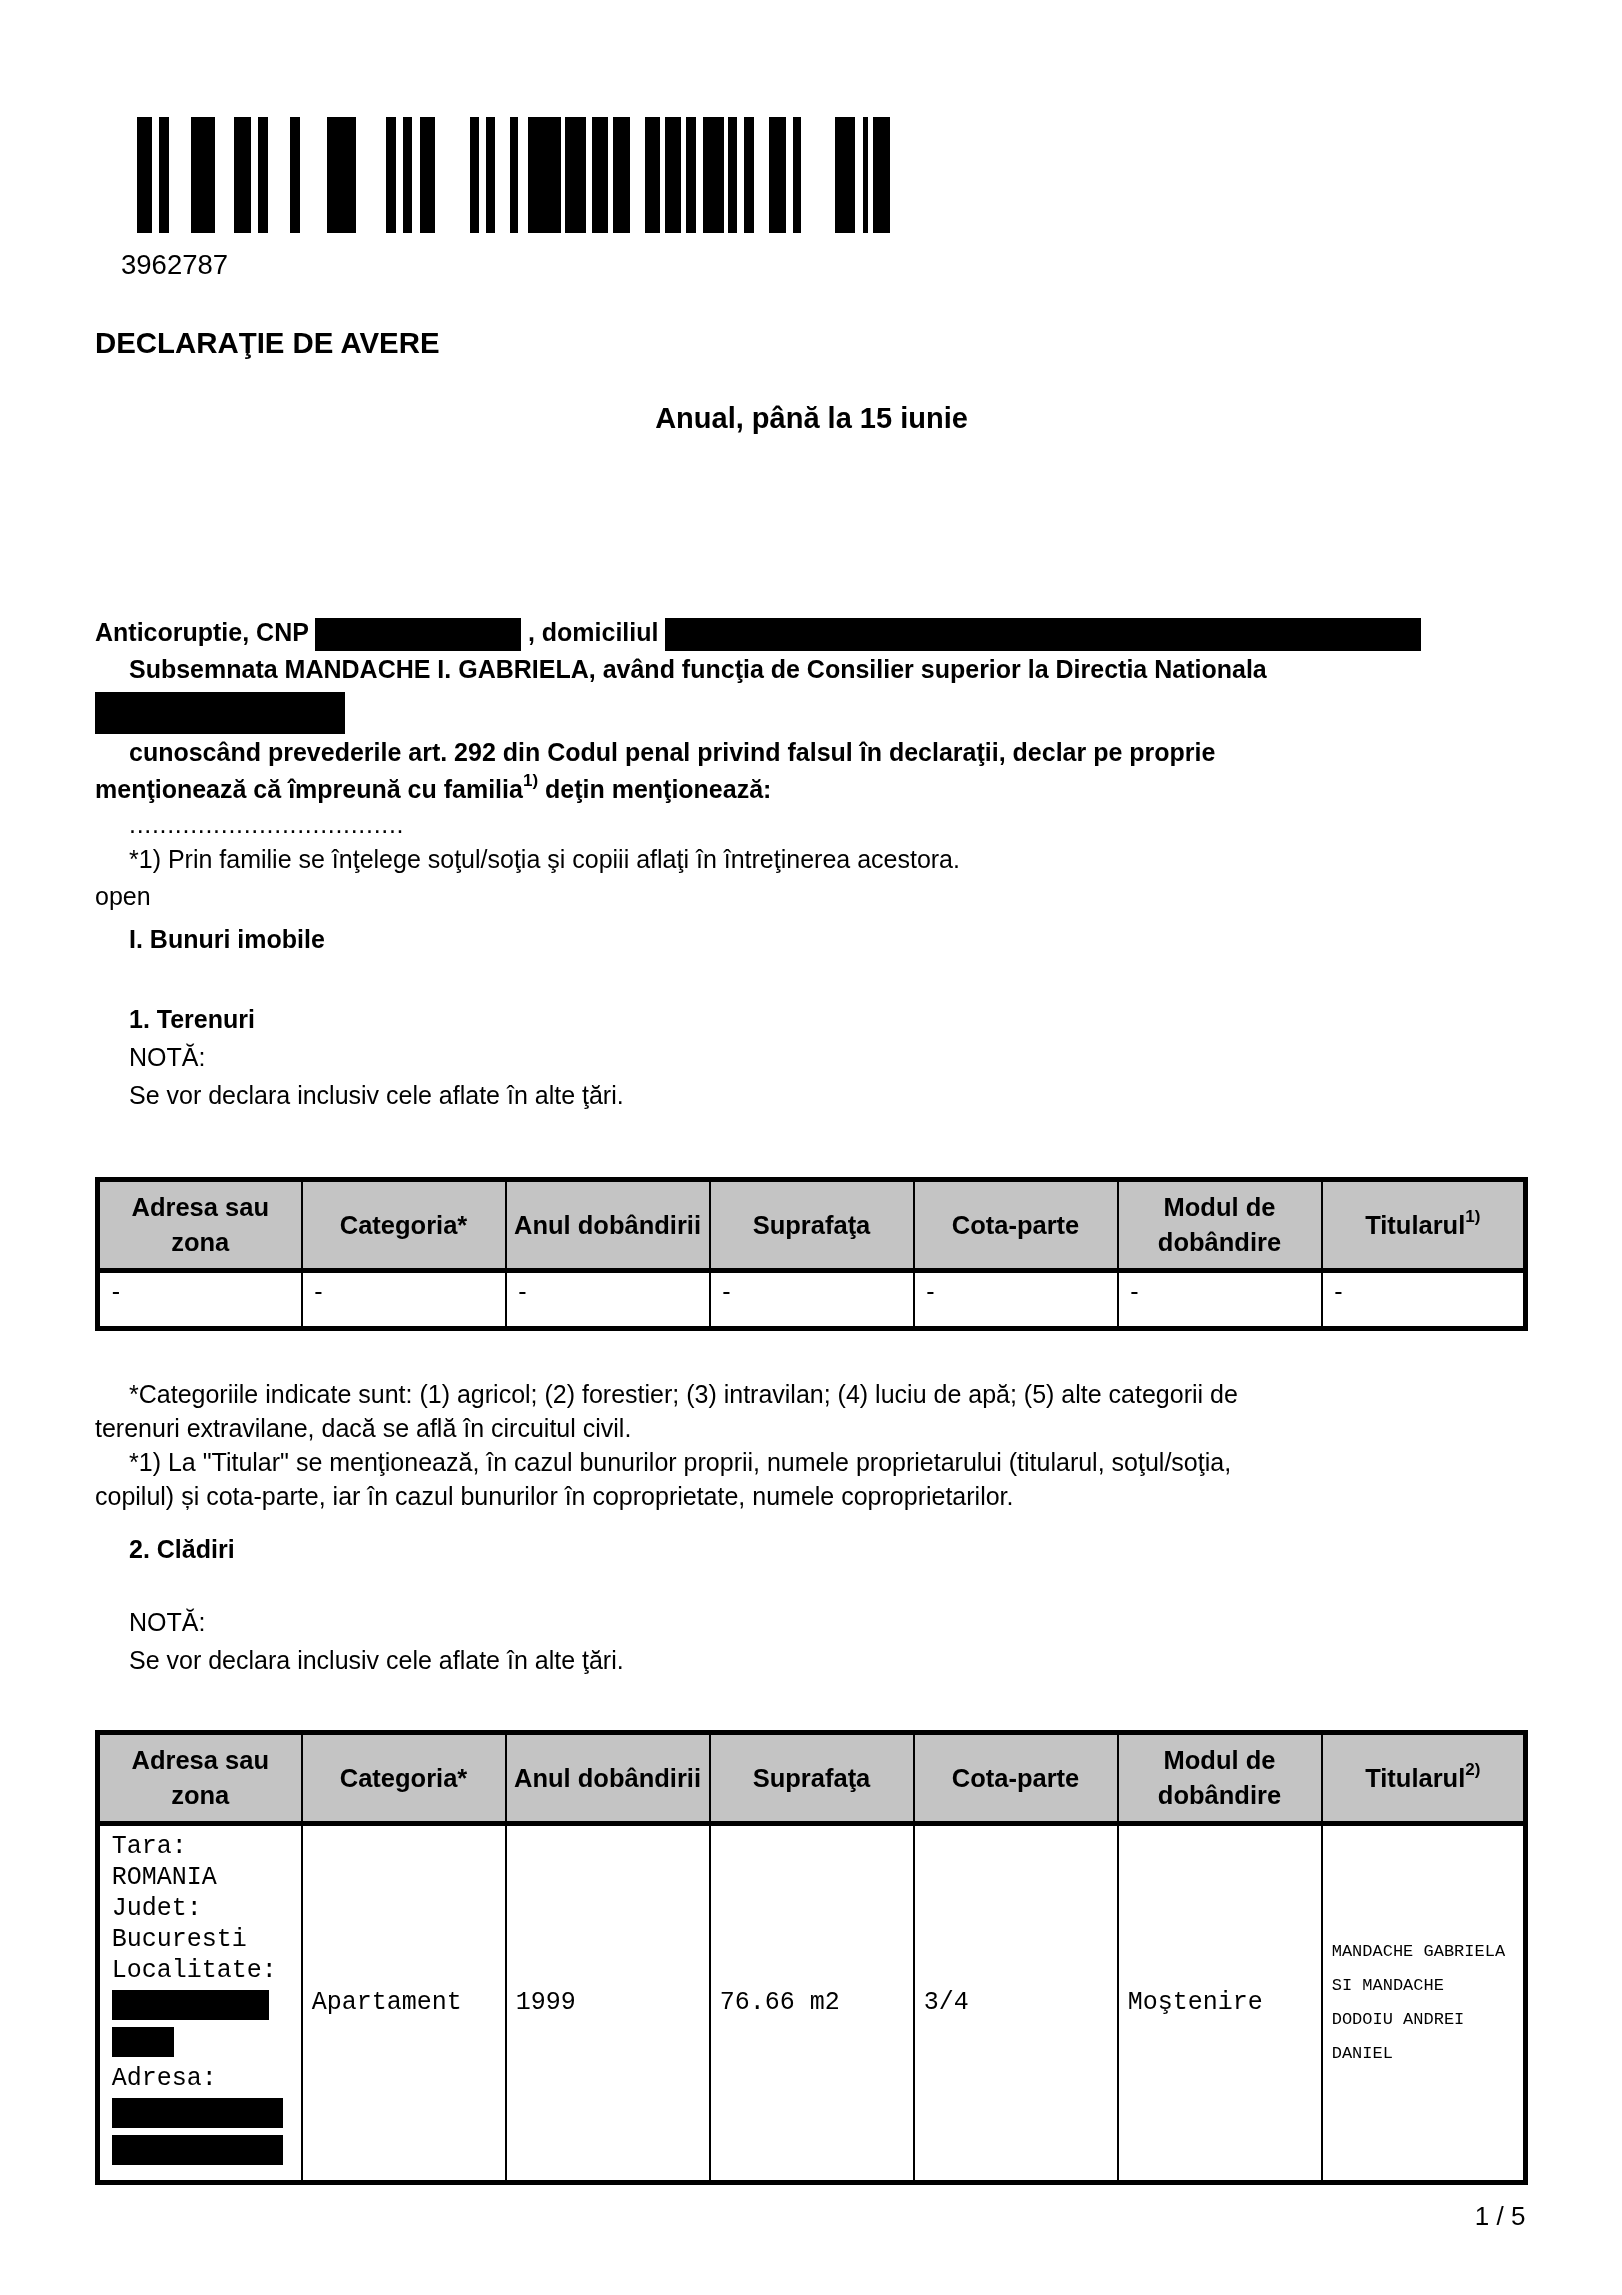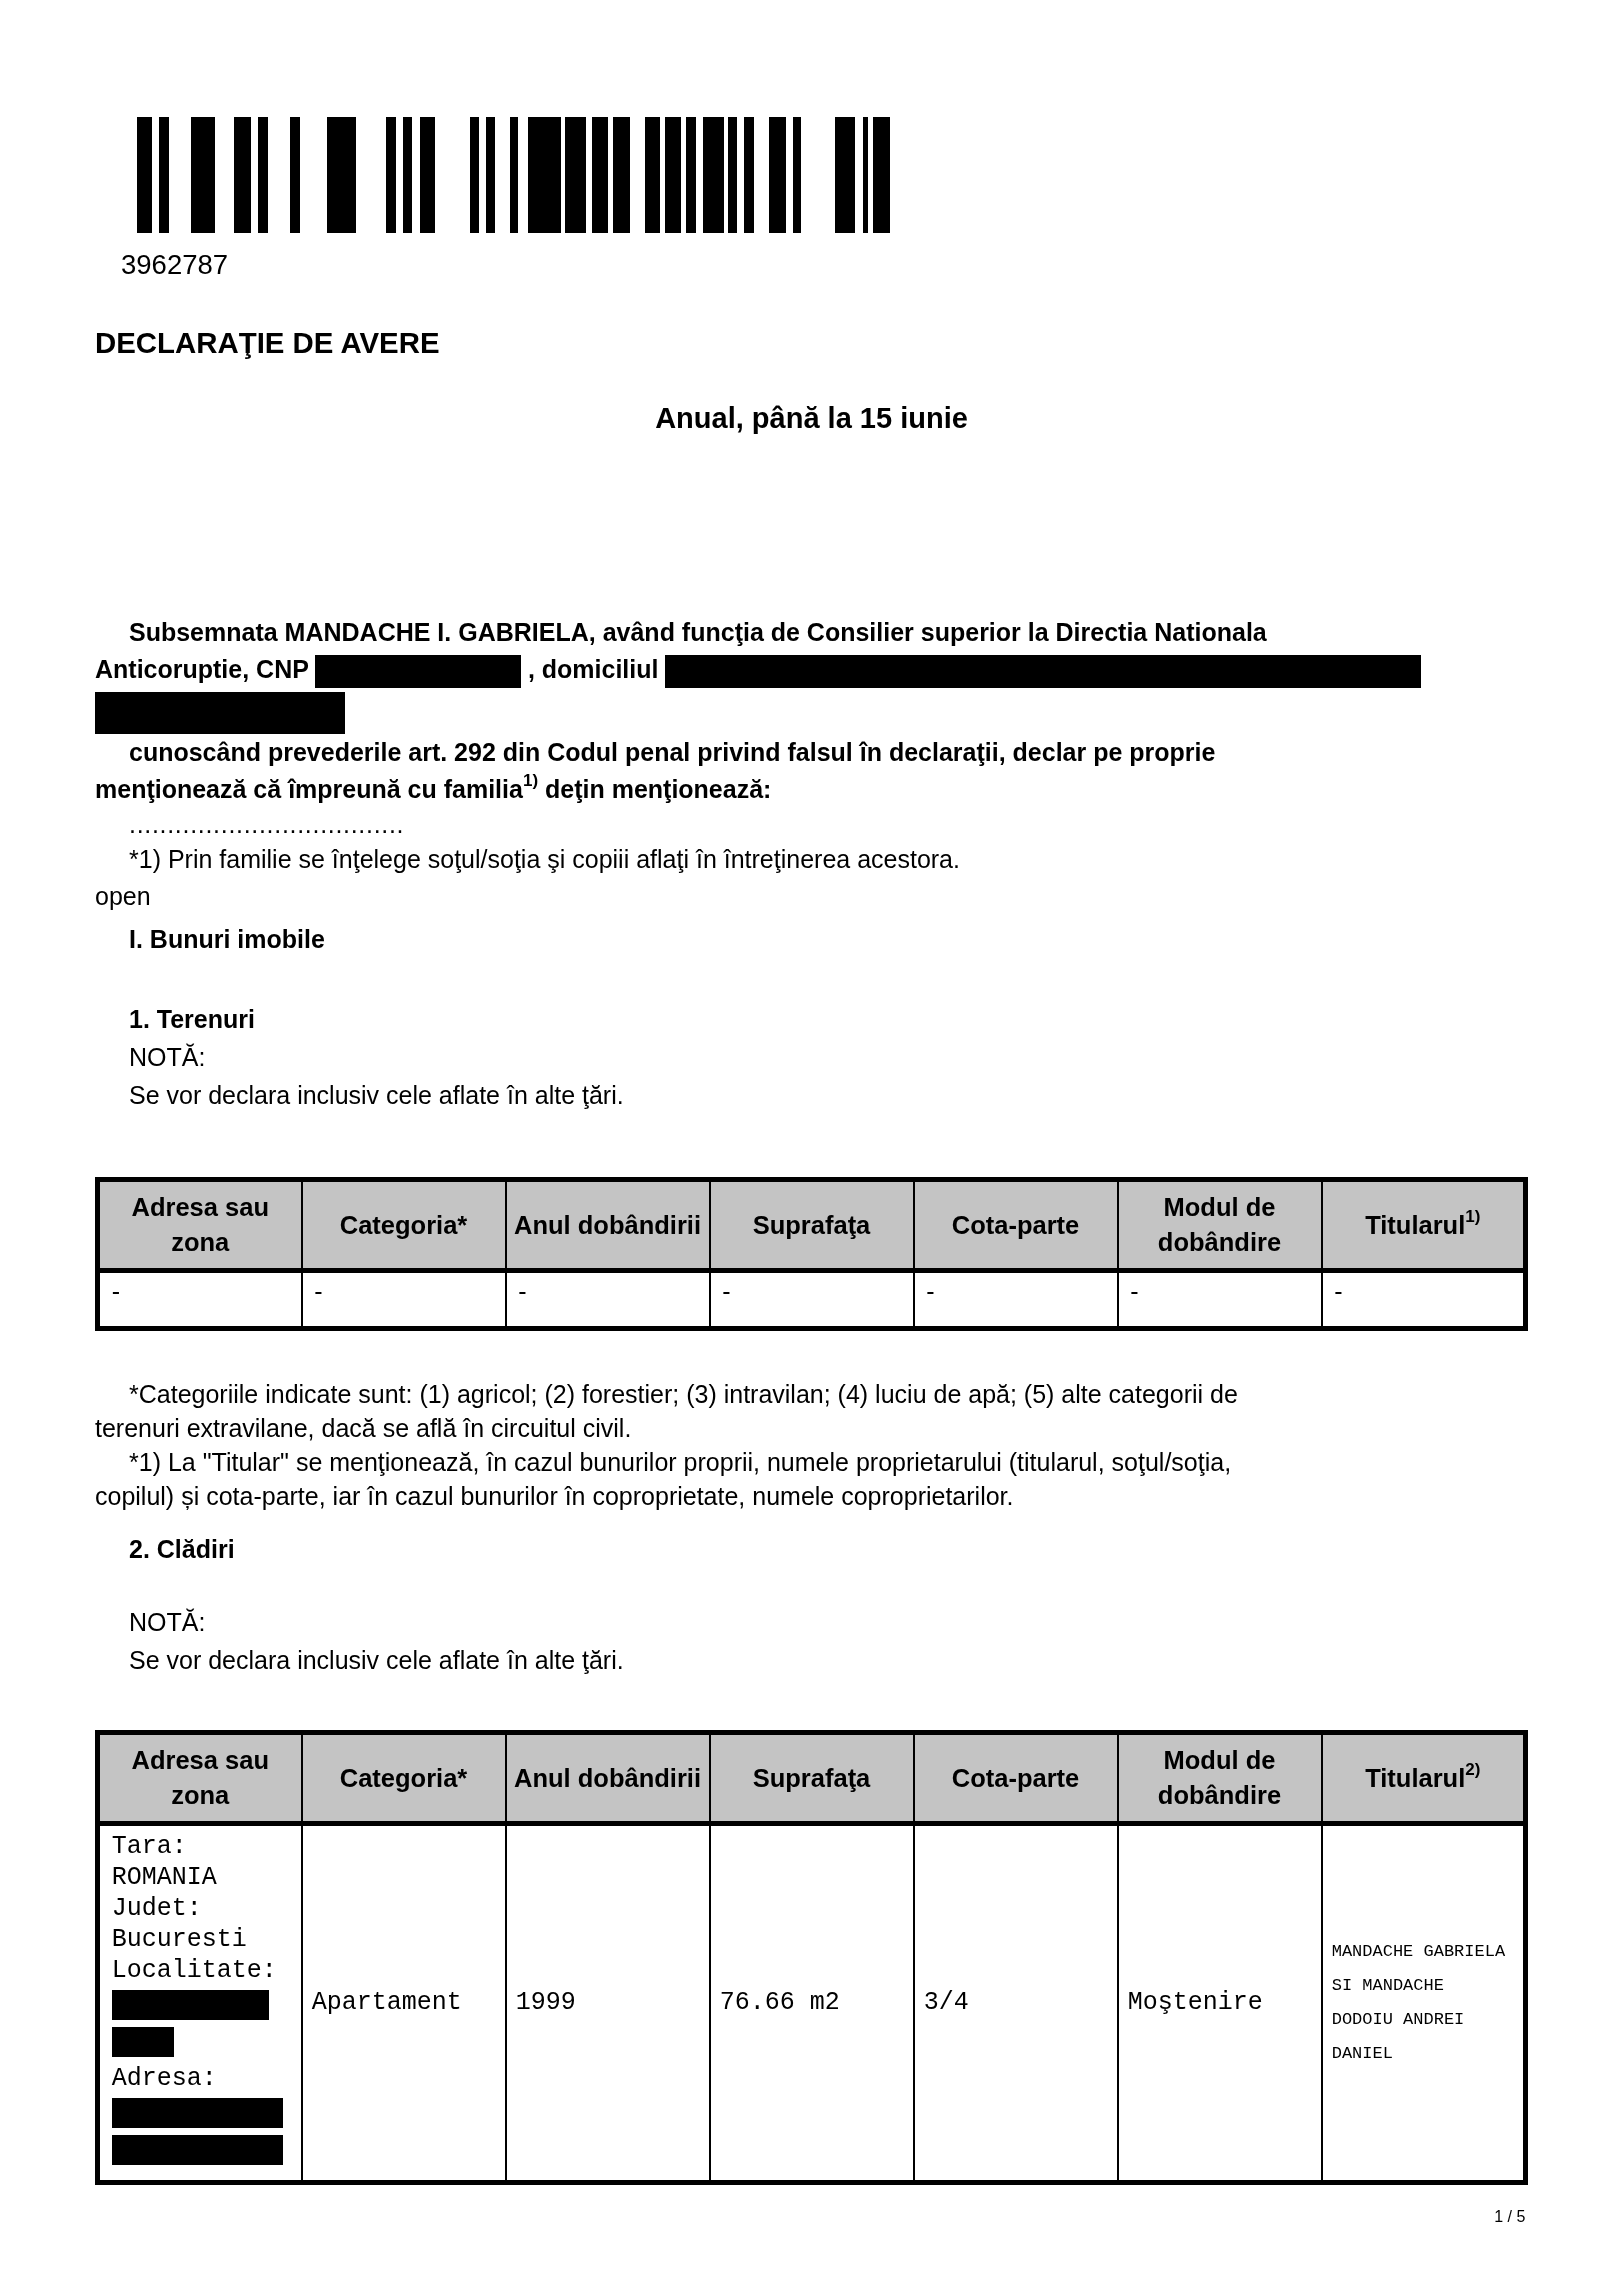--- a/index.html
+++ b/index.html
@@ -125,21 +125,21 @@
   .rw-95  { width: 62px; }
   .rw-262 { width: 171px; }
   .holder-cell { font-size: 17px; line-height: 34px; }
 
   .footnotes { margin-top: 46px; }
   .footnotes .line { line-height: 34px; }
 
   .page-number {
     margin-top: 17px;
     text-align: right;
-    font-size: 16px;
+    font-size: 26px;
     line-height: 29px;
     padding-right: 2.6px;
   }
 </style>
 </head>
 <body>
 
 <div class="page">
 
   <div class="barcode">
@@ -198,22 +198,22 @@
       <div class="bar" style="flex: 8 0 0px;"></div>
       <div class="gap" style="flex: 10 0 0px;"></div>
       <div class="bar" style="flex: 30 0 0px;"></div>
     </div>
   <div class="barcode-number">3962787</div>
 
   <div class="doc-title">DECLARAŢIE DE AVERE</div>
   <div class="doc-subtitle">Anual, până la 15 iunie</div>
 
   <div class="intro bold">
+    <span class="line"><span>Anticoruptie, CNP</span><span class="redact" style="width:206px"></span><span>, domiciliul</span><span class="redact" style="width:756px"></span></span>
     <span class="line indent">Subsemnata MANDACHE I. GABRIELA, având funcţia de Consilier superior la Directia Nationala</span>
-    <span class="line"><span>Anticoruptie, CNP</span><span class="redact" style="width:206px"></span><span>, domiciliul</span><span class="redact" style="width:756px"></span></span>
     <span class="line"><span class="redact solo" style="width:250px"></span></span>
   </div>
 
   <div class="bold">
     <span class="line indent">cunoscând prevederile art. 292 din Codul penal privind falsul în declaraţii, declar pe proprie</span>
     <span class="line"><span>menţionează că împreună cu familia</span><sup class="fnref">1)</sup><span> deţin menţionează:</span></span>
   </div>
 
   <span class="line indent dots-line">....................................</span>
   <span class="line indent family-footnote">*1) Prin familie se înţelege soţul/soţia şi copiii aflaţi în întreţinerea acestora.</span>

